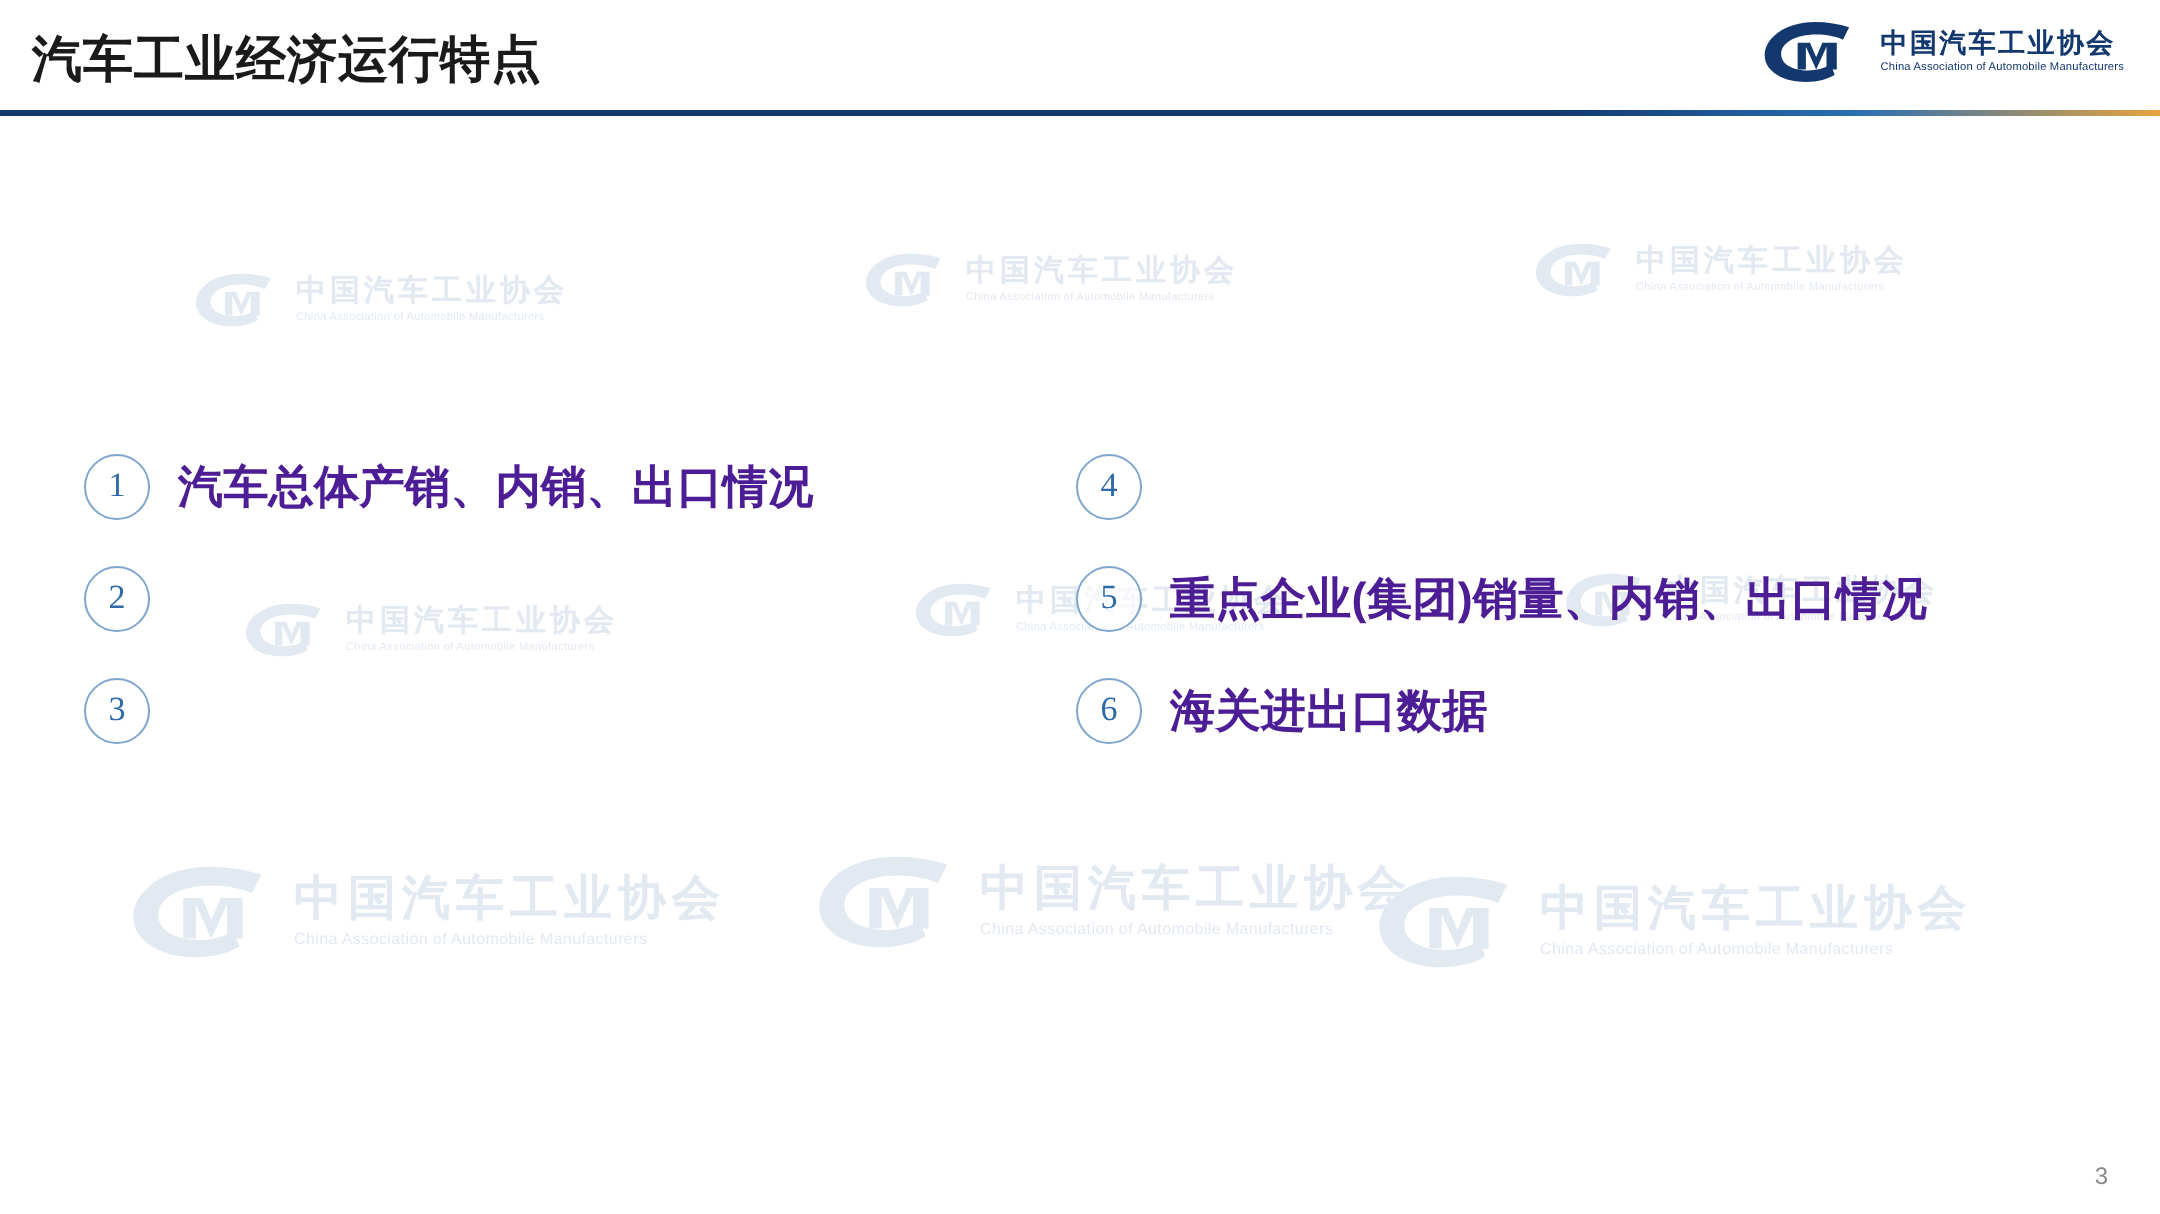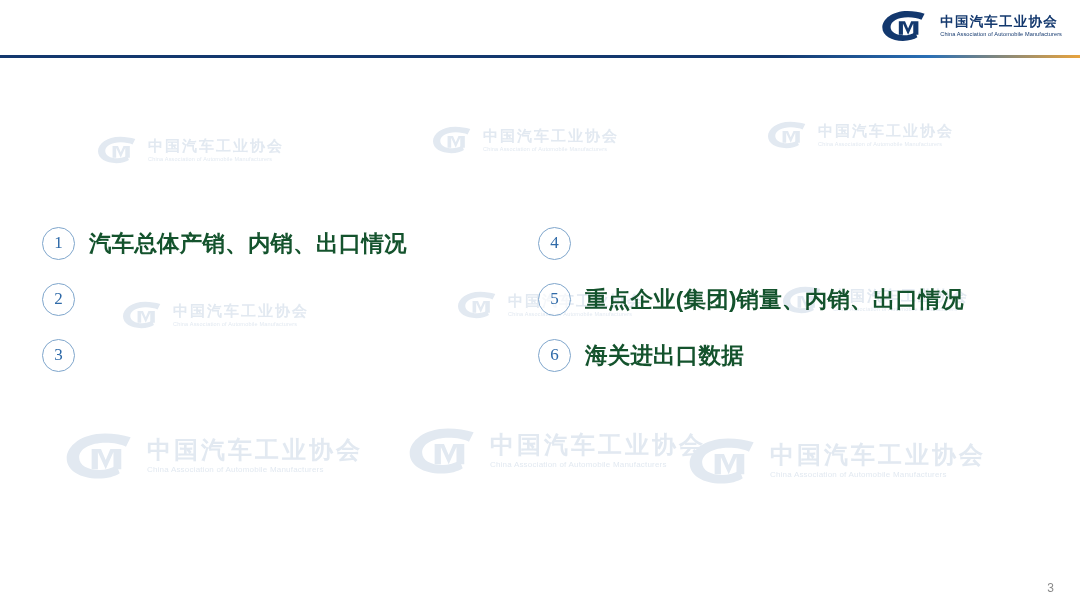--- a/index.html
+++ b/index.html
@@ -162,21 +162,21 @@
     font-size: 17px;
     display: flex;
     align-items: center;
     justify-content: center;
     font-family: "Liberation Serif", serif;
     background: rgba(255,255,255,0.65);
   }
   .item-label {
     font-size: 22.5px;
     font-weight: bold;
-    color: #14532d;
+    color: #4c1d95;
     white-space: nowrap;
     letter-spacing: 0.2px;
   }
 
   
   .page-num {
     position: absolute;
     right: 26px;
     bottom: 12px;
     font-size: 12px;
@@ -304,20 +304,21 @@
       </span>
       <span class="wm-text">
         <span class="wm-cn">中国汽车工业协会</span>
         <span class="wm-en">China Association of Automobile Manufacturers</span>
       </span>
     </div>
 
   </div>
 
   <div class="header">
+    <div class="title">汽车工业经济运行特点</div>
 
     <div class="brand">
       <span class="brand-mark">
         <svg viewBox="0 0 100 66" width="100%" height="100%">
           <path d="M55 4 C25 4 6 20 6 36 C6 52 24 62 46 62 C58 62 68 59 74 55 L70 45 C64 49 56 51 48 51 C33 51 22 45 22 35 C22 24 36 16 56 16 C66 16 76 18 82 21 L88 9 C78 6 67 4 55 4 Z" fill="#13386e"></path>
           <path d="M46 28 L56 50 L66 28 L66 50 L76 50 L76 24 L62 24 L56 38 L50 24 L38 24 L38 50 L46 50 Z" fill="#13386e"></path>
         </svg>
       </span>
       <span class="brand-text">
         <span class="brand-cn">中国汽车工业协会</span>

